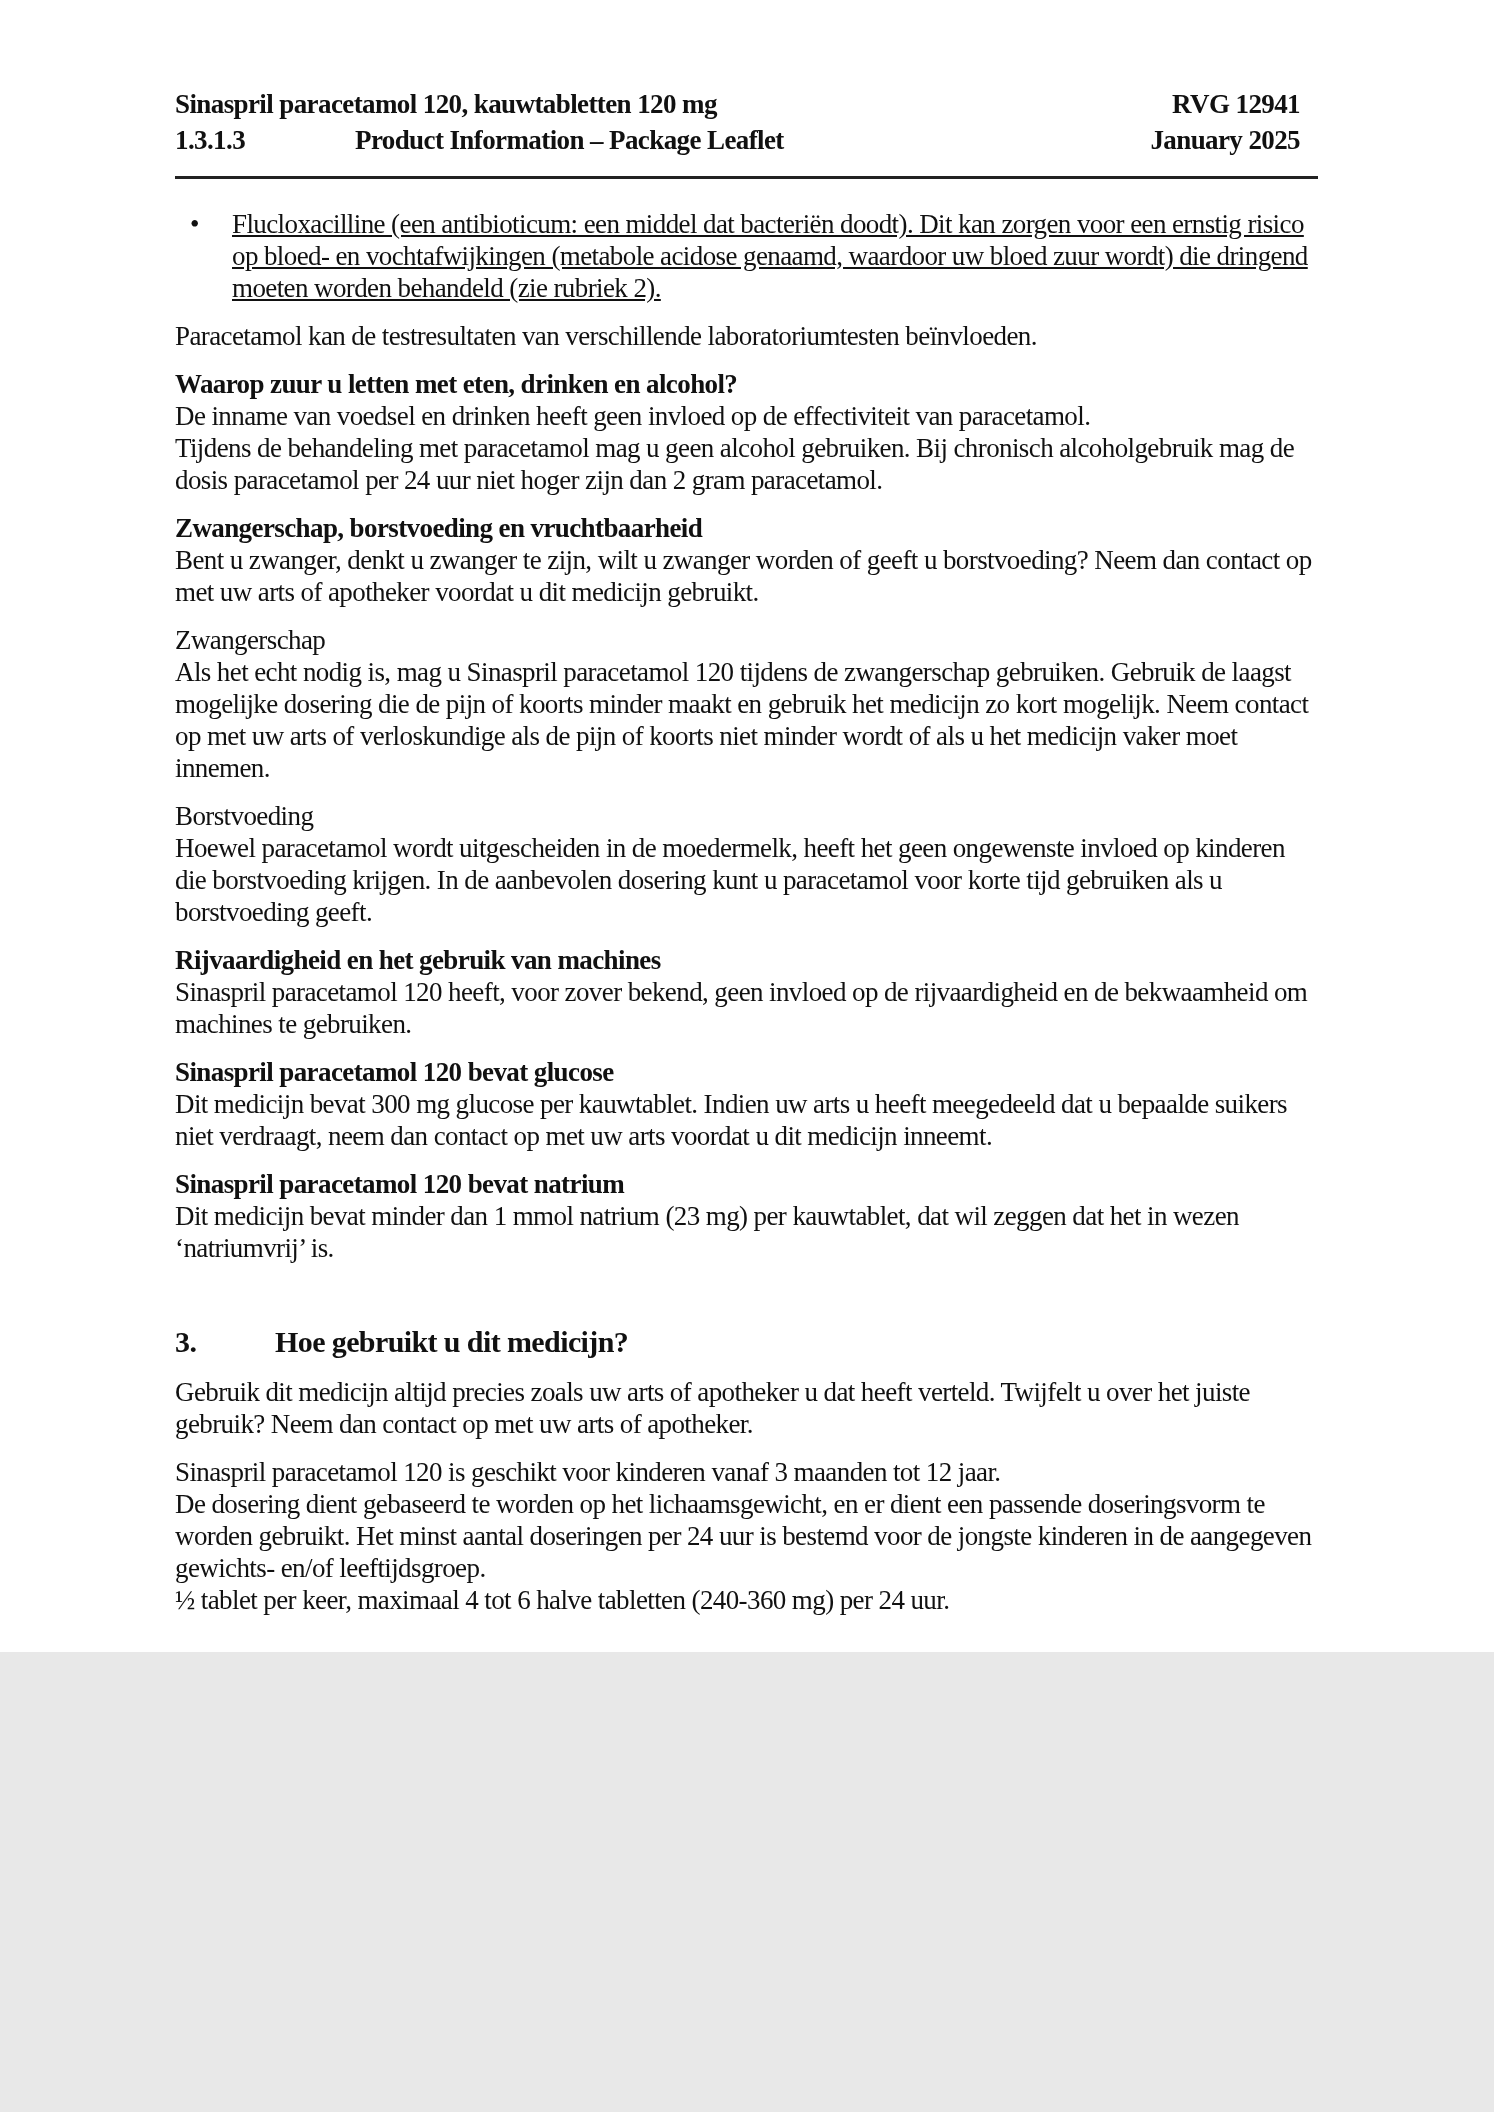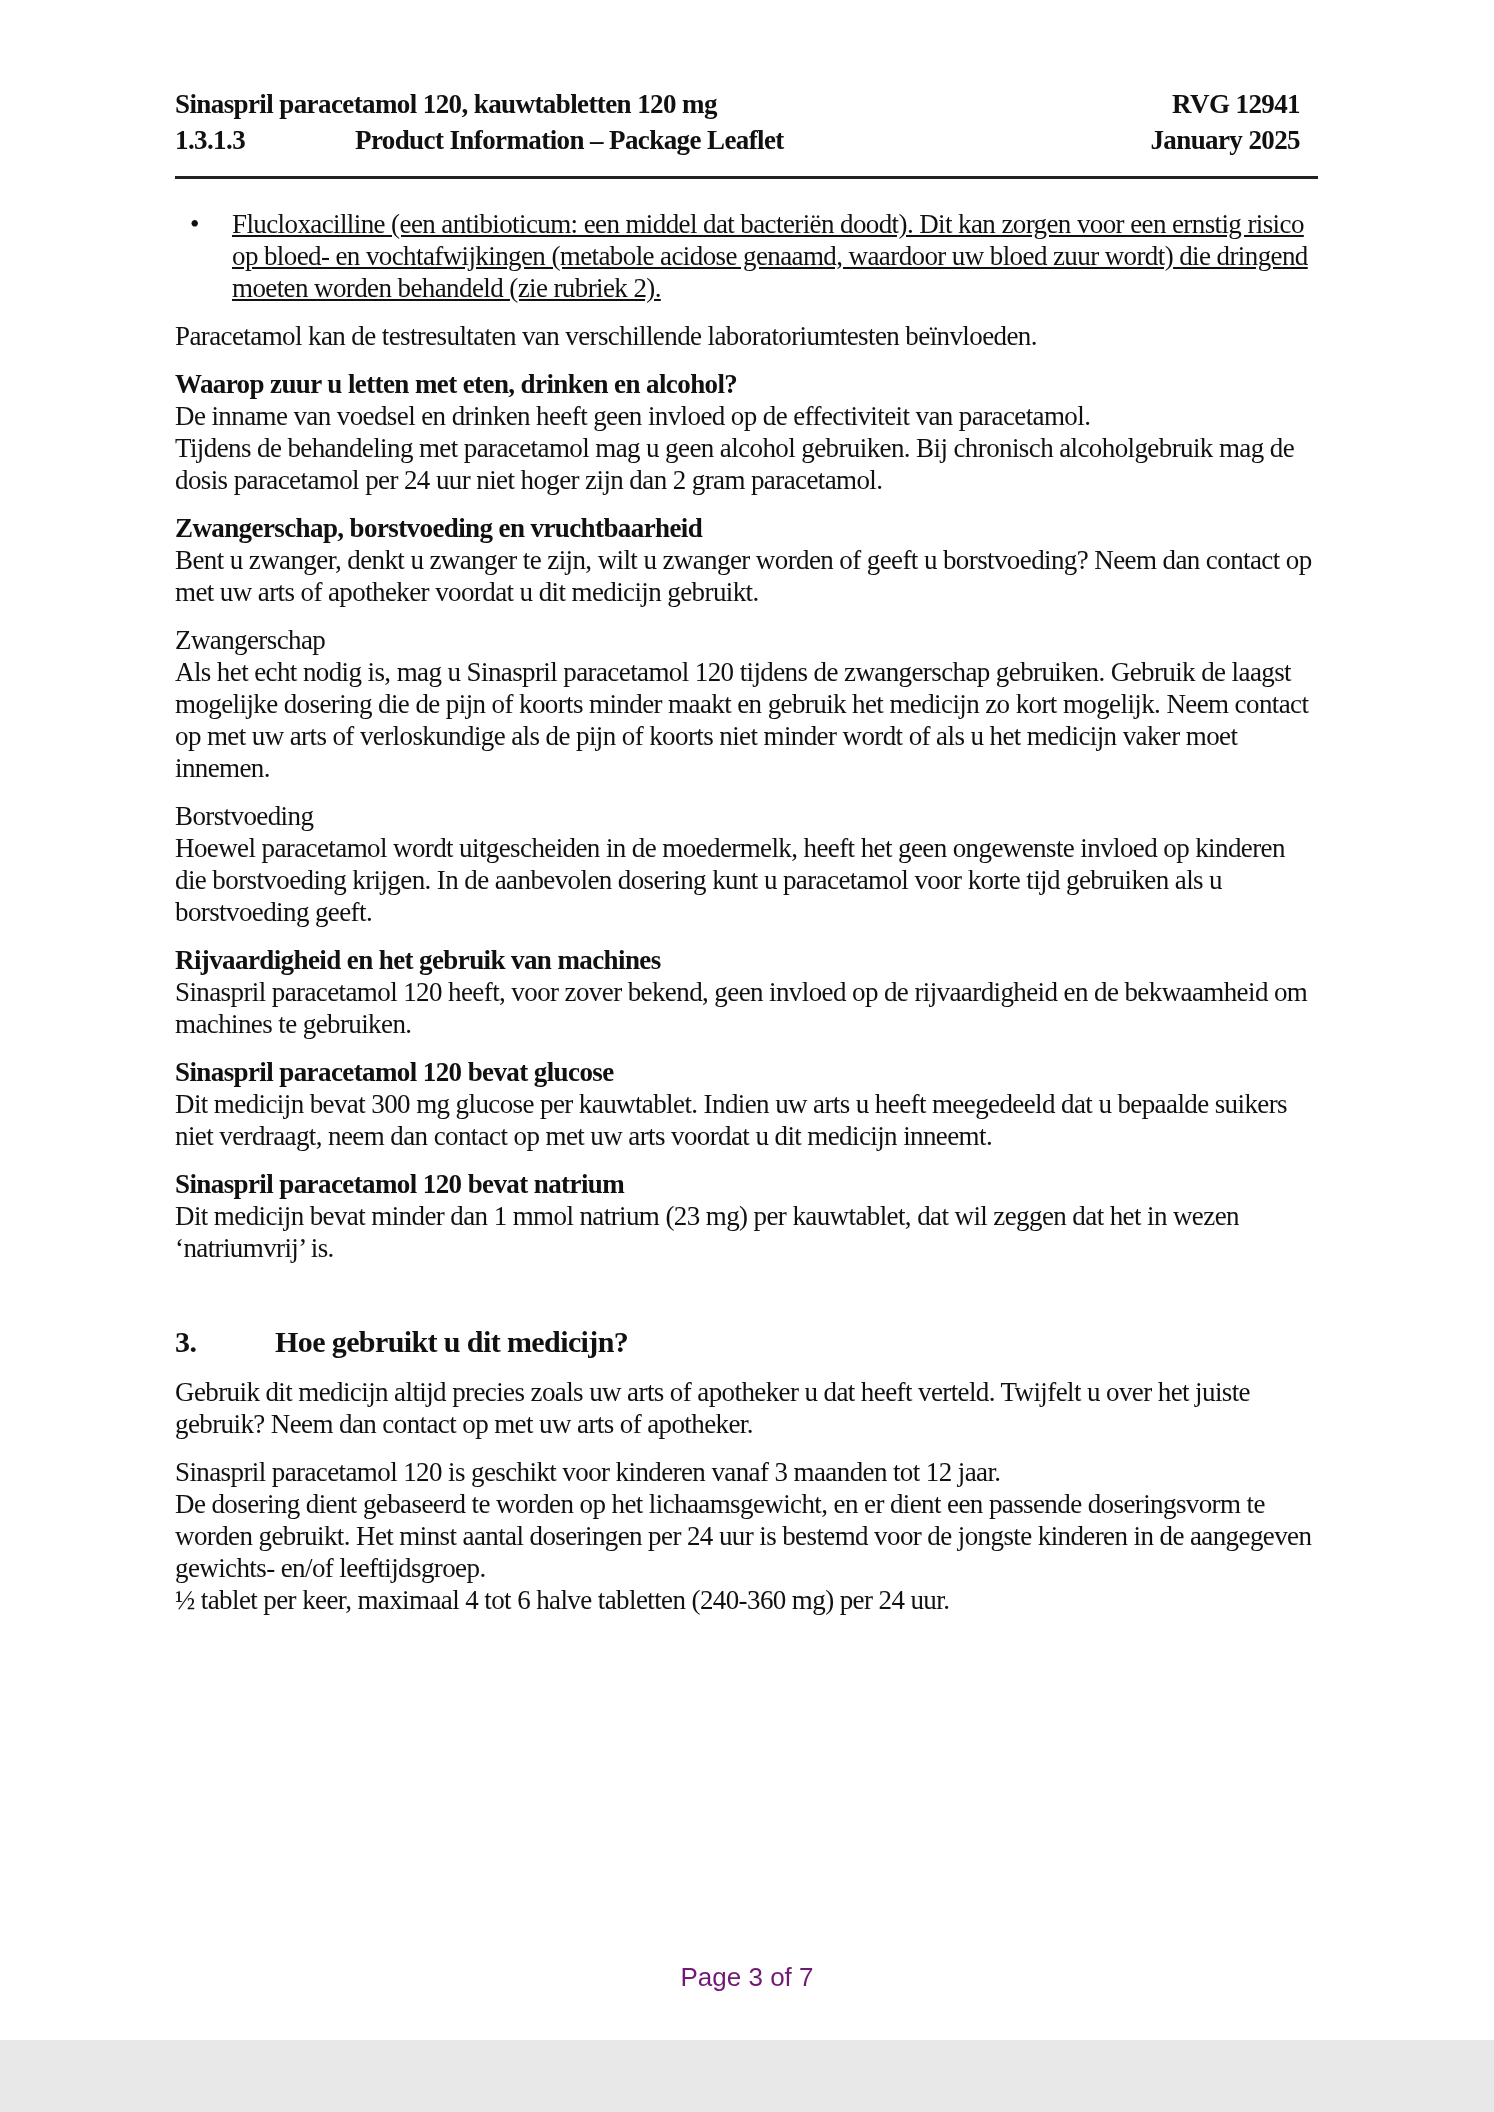--- a/index.html
+++ b/index.html
@@ -3,21 +3,21 @@
 <meta charset="utf-8">
 <style>
   html, body {
     margin: 0;
     padding: 0;
     background: #e8e8e8;
   }
   .page {
     position: relative;
     width: 1494px;
-    height: 2040px;
+    height: 1652px;
     background: #ffffff;
     color: #111111;
     font-family: "Liberation Serif", "DejaVu Serif", serif;
     font-size: 27px;
     line-height: 32px;
     letter-spacing: -0.6px;
     overflow: hidden;
     box-sizing: border-box;
     padding: 88px 176px 0 175px;
   }

